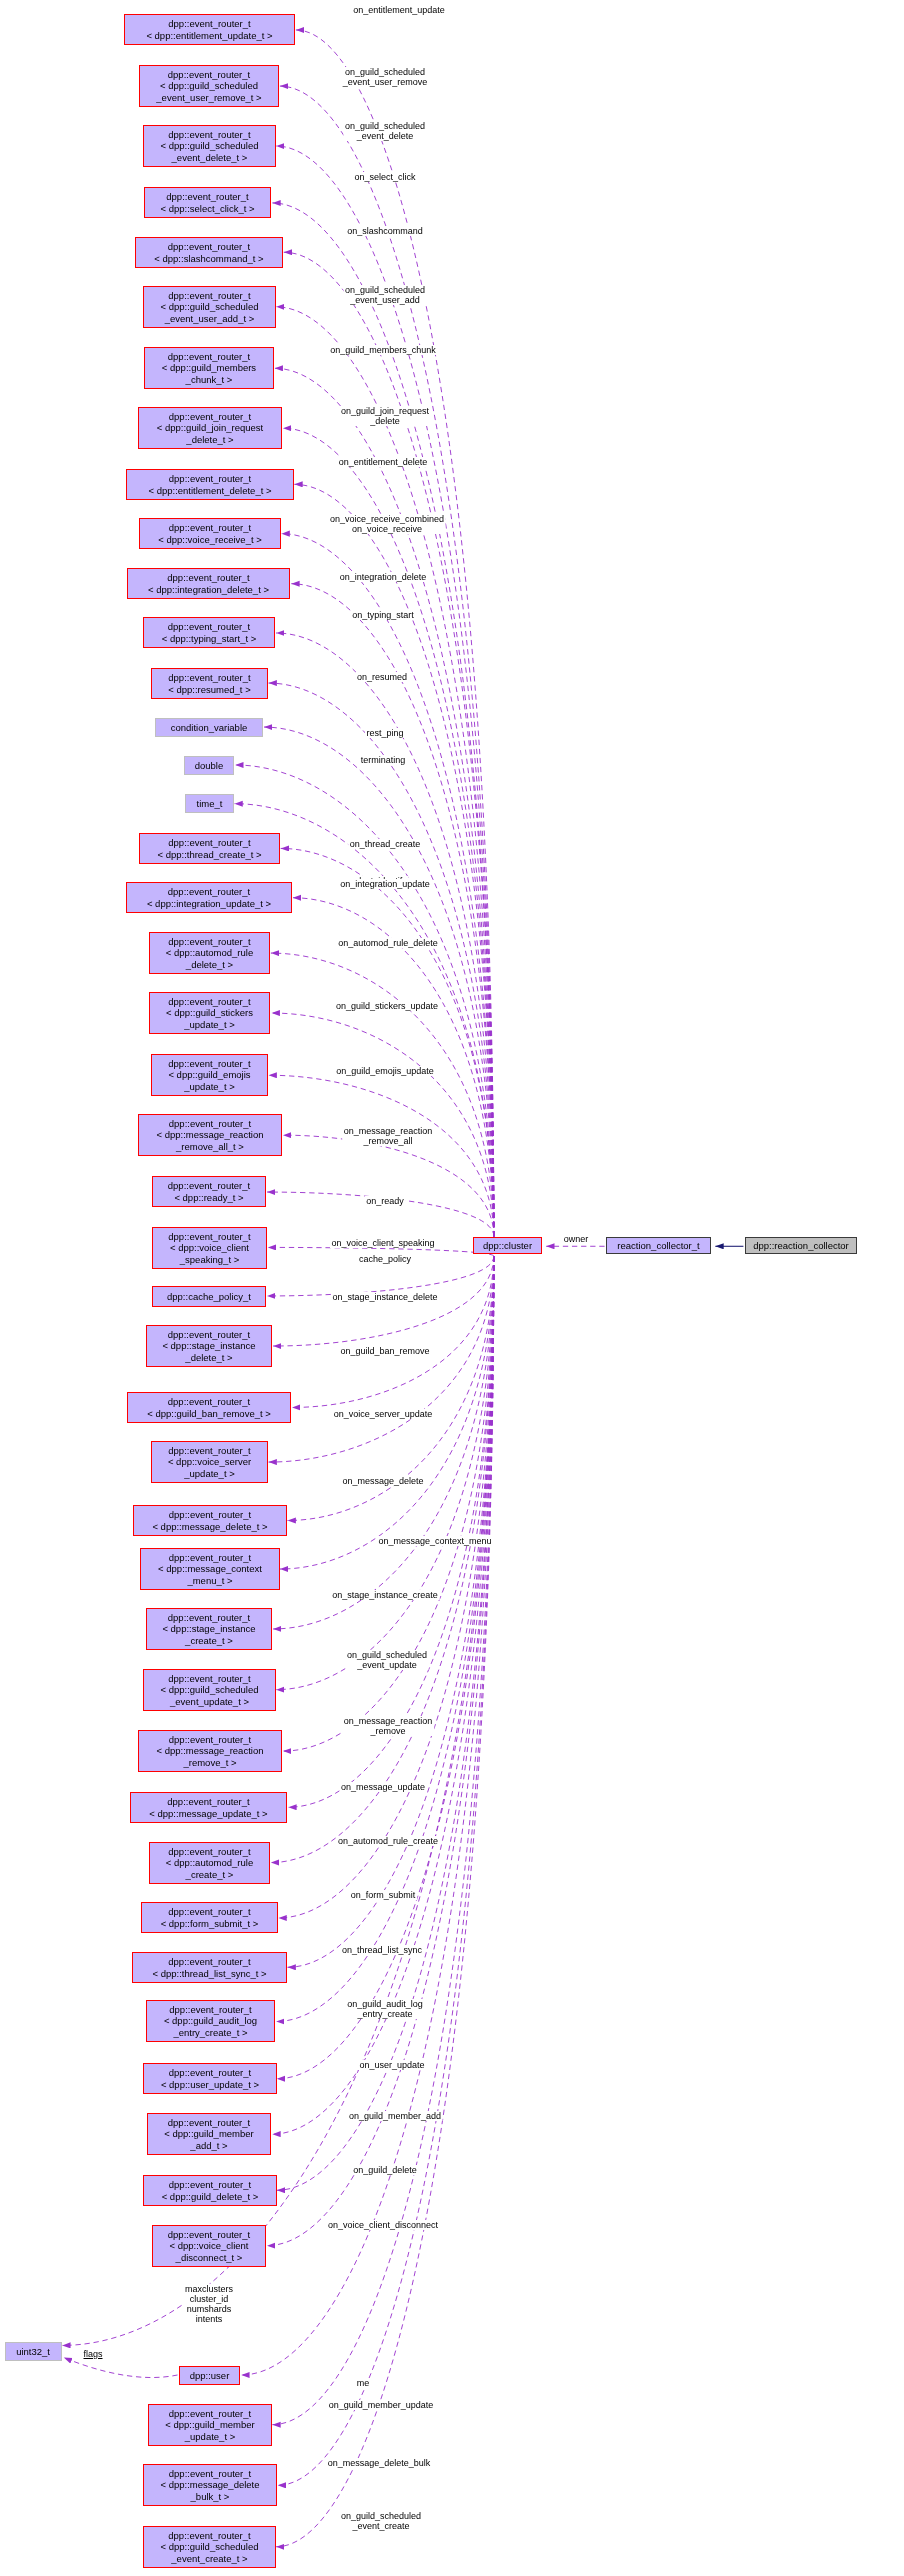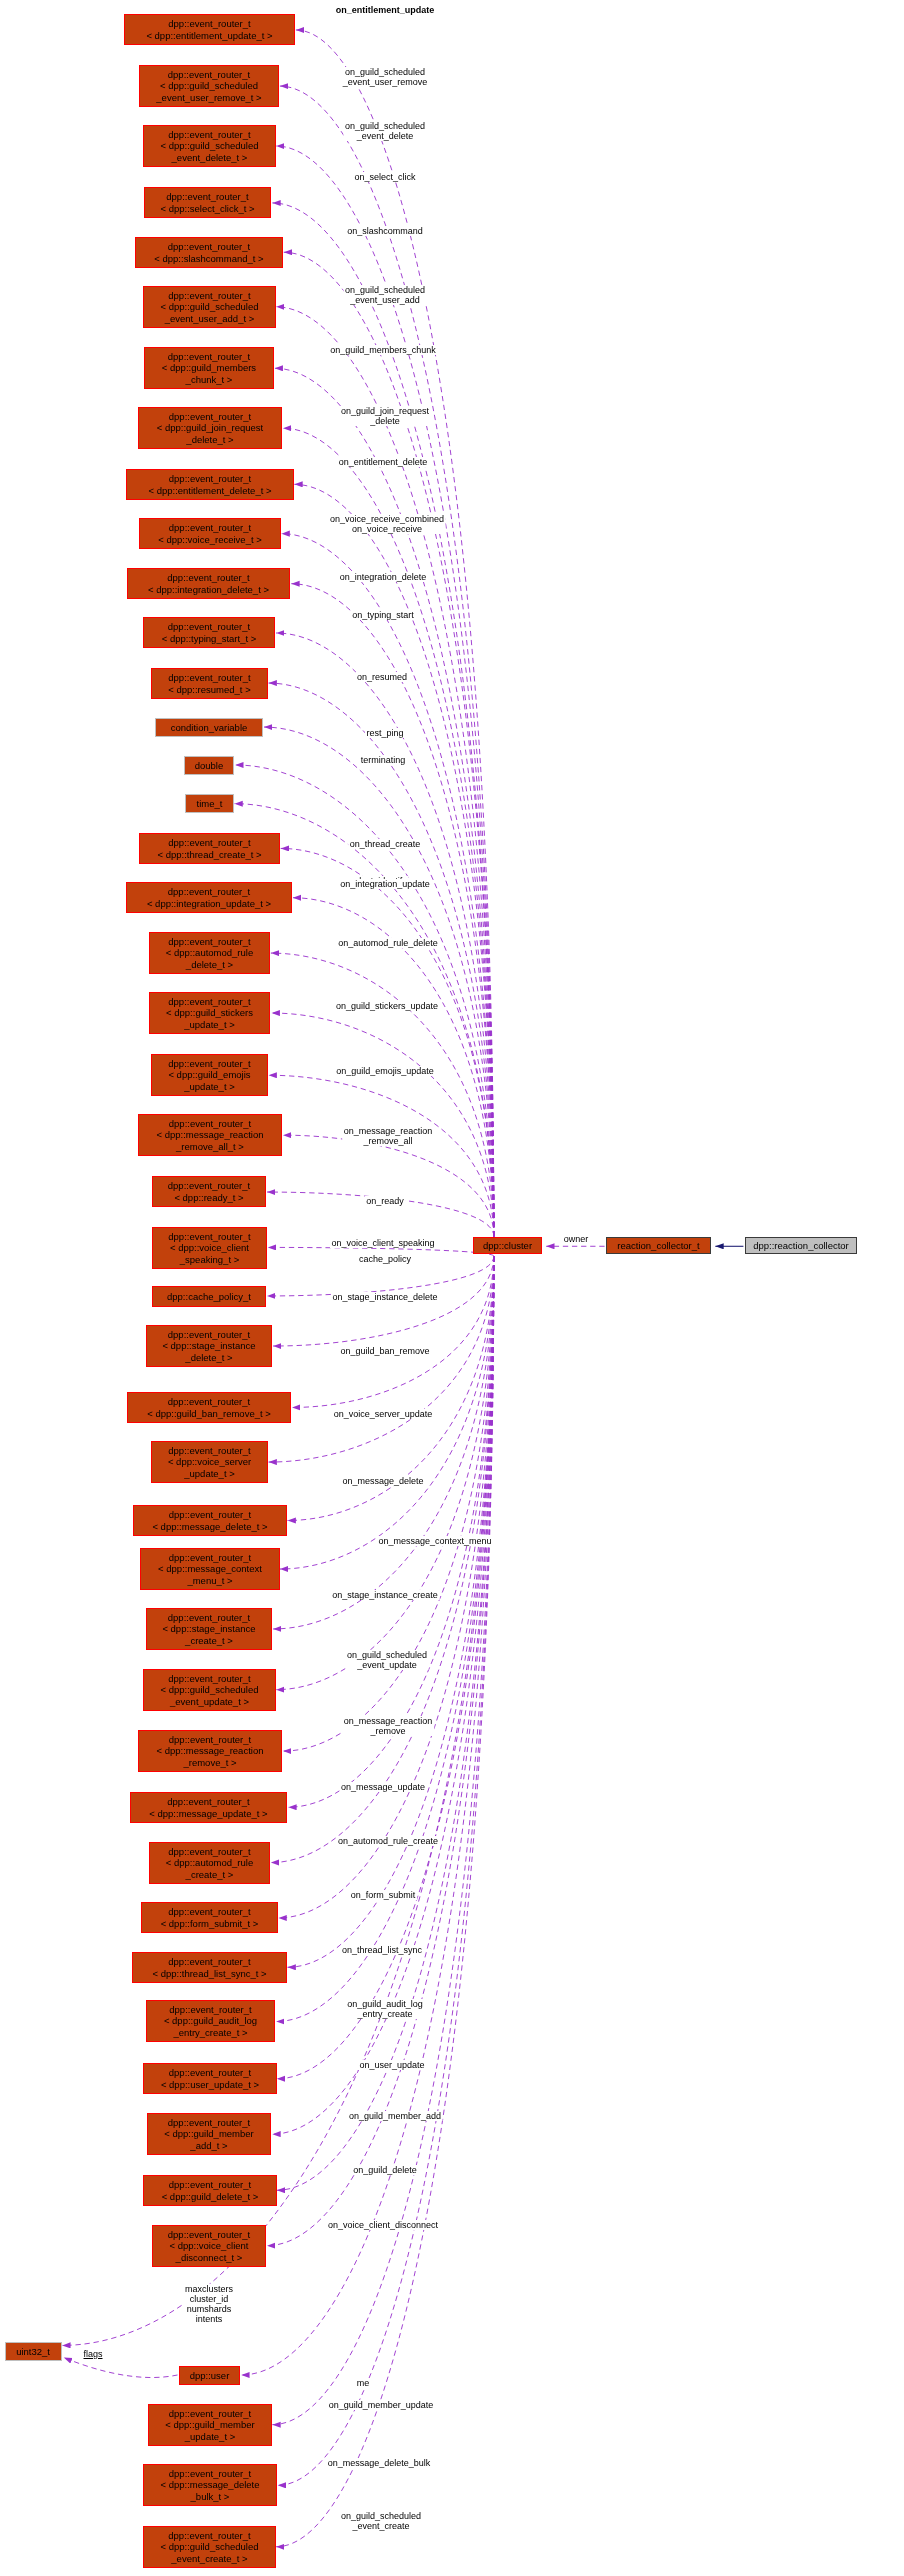--- a/index.html
+++ b/index.html
@@ -3,21 +3,21 @@
 <meta charset="utf-8">
 <style>
   html,body{margin:0;padding:0;background:#fff;}
   .canvas{position:relative;width:905px;height:2576px;background:#ffffff;
           font-family:"Liberation Sans",sans-serif;overflow:hidden;}
   svg.edge-layer{position:absolute;left:0;top:0;width:905px;height:2576px;}
   .e-dashed{fill:none;stroke:#9932cc;stroke-width:1.2;stroke-dasharray:7,5;}
   .e-solid{fill:none;stroke:#191970;stroke-width:1.4;}
   .node{position:absolute;display:flex;align-items:center;justify-content:center;
         text-align:center;white-space:pre;font-size:9.5px;line-height:11.5px;
-        color:#000;background:#c2410c;box-sizing:border-box;}
+        color:#000;background:#c4b5fd;box-sizing:border-box;}
   .node.red{border:1.5px solid #ff0000;cursor:pointer;}
   .node.gray{border:0.8px solid #bfbfbf;}
   .node.plain{border:1.1px solid #3a3a3a;cursor:pointer;}
   .node.highlight{border:1.1px solid #3a3a3a;background:#bfbfbf;font-weight:400;}
   .edge-label{position:absolute;transform:translate(-50%,-50%);white-space:pre;
               text-align:center;font-size:9px;line-height:10px;color:#000;
               background:#ffffff;padding:0 1.5px;}
 </style>
 </head>
 <body>
@@ -191,21 +191,21 @@
 _update_t &gt;</div>
       <div class="node red" style="left: 143px; top: 2464px; width: 134px; height: 42px;">dpp::event_router_t
 &lt; dpp::message_delete
 _bulk_t &gt;</div>
       <div class="node red" style="left: 143px; top: 2526px; width: 133px; height: 42px;">dpp::event_router_t
 &lt; dpp::guild_scheduled
 _event_create_t &gt;</div>
       <div class="node red" style="left: 473px; top: 1237px; width: 69px; height: 17.4px;">dpp::cluster</div>
       <div class="node plain" style="left: 606px; top: 1237px; width: 105px; height: 17.4px;">reaction_collector_t</div>
       <div class="node highlight" style="left: 745px; top: 1237px; width: 112px; height: 17.4px;">dpp::reaction_collector</div>
-      <div class="edge-label" style="left: 385px; top: 10px; font-weight: bold;">on_entitlement_update</div>
+      <div class="edge-label" style="left: 399px; top: 10px;">on_entitlement_update</div>
       <div class="edge-label" style="left: 385px; top: 77px;">on_guild_scheduled
 _event_user_remove</div>
       <div class="edge-label" style="left: 385px; top: 131px;">on_guild_scheduled
 _event_delete</div>
       <div class="edge-label" style="left: 385px; top: 177px;">on_select_click</div>
       <div class="edge-label" style="left: 385px; top: 231px;">on_slashcommand</div>
       <div class="edge-label" style="left: 385px; top: 295px;">on_guild_scheduled
 _event_user_add</div>
       <div class="edge-label" style="left: 383px; top: 350px;">on_guild_members_chunk</div>
       <div class="edge-label" style="left: 385px; top: 416px;">on_guild_join_request

